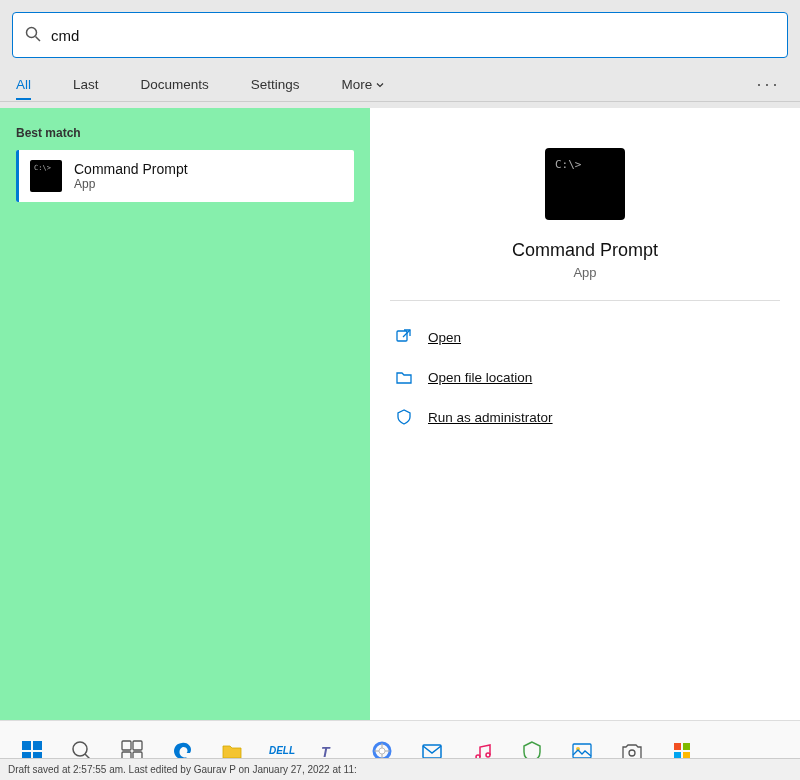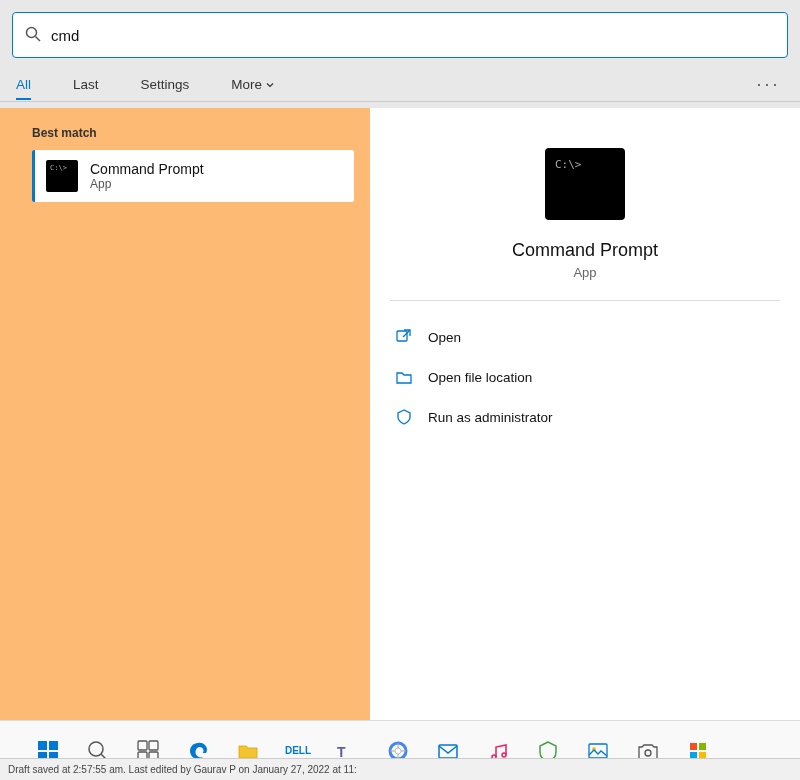--- a/index.html
+++ b/index.html
@@ -103,22 +103,22 @@
       top: 108px;
       left: 0;
       right: 0;
       bottom: 60px;
       display: flex;
     }
 
     
     .left-panel {
       width: 370px;
-      padding: 18px 16px 0 32px;
-      background: #fdba74;
+      padding: 18px 16px 0 16px;
+      background: #86efac;
     }
     .best-match-label {
       font-size: 12px;
       color: #333;
       font-weight: 600;
       margin-bottom: 10px;
     }
     .result-item {
       display: flex;
       align-items: center;
@@ -213,20 +213,21 @@
     }
     .divider-line {
       width: calc(100% - 40px);
       height: 1px;
       background: #ddd;
       margin-bottom: 16px;
     }
     .action-list {
       width: 100%;
       padding: 0 20px;
+      text-decoration: underline;
     }
     .action-item {
       display: flex;
       align-items: center;
       gap: 14px;
       padding: 10px 4px;
       cursor: pointer;
       border-radius: 2px;
     }
     .action-icon {
@@ -248,22 +249,23 @@
     .taskbar {
       position: absolute;
       bottom: 0;
       left: 0;
       right: 0;
       height: 60px;
       background: #f9f9f9;
       border-top: 1px solid #ddd;
       display: flex;
       align-items: center;
-      padding: 0 26px;
+      padding: 0 10px;
       gap: 6px;
+      font-style: italic;
     }
     .taskbar-icon {
       width: 44px;
       height: 44px;
       display: flex;
       align-items: center;
       justify-content: center;
       border-radius: 4px;
       cursor: pointer;
       font-size: 20px;
@@ -304,20 +306,21 @@
       <circle cx="6.5" cy="6.5" r="5"></circle>
       <line x1="10.5" y1="10.5" x2="15" y2="15"></line>
     </svg>
   </span>
   <input class="search-input" type="text" value="cmd" style="">
 </div>
 
 <div class="tabs">
   <span class="tab active">All</span>
   <span class="tab">Last</span>
+  <span class="tab">Documents</span>
   <span class="tab">Settings</span>
   <span class="tab tab-more">
     <span>More</span>
     <svg width="10" height="10" viewBox="0 0 10 10" fill="#333">
       <path d="M2 3.5 L5 6.5 L8 3.5" stroke="#333" stroke-width="1.2" fill="none"></path>
     </svg>
   </span>
   <span class="tabs-dots">···</span>
 </div>
 <div class="tabs-divider"></div>

